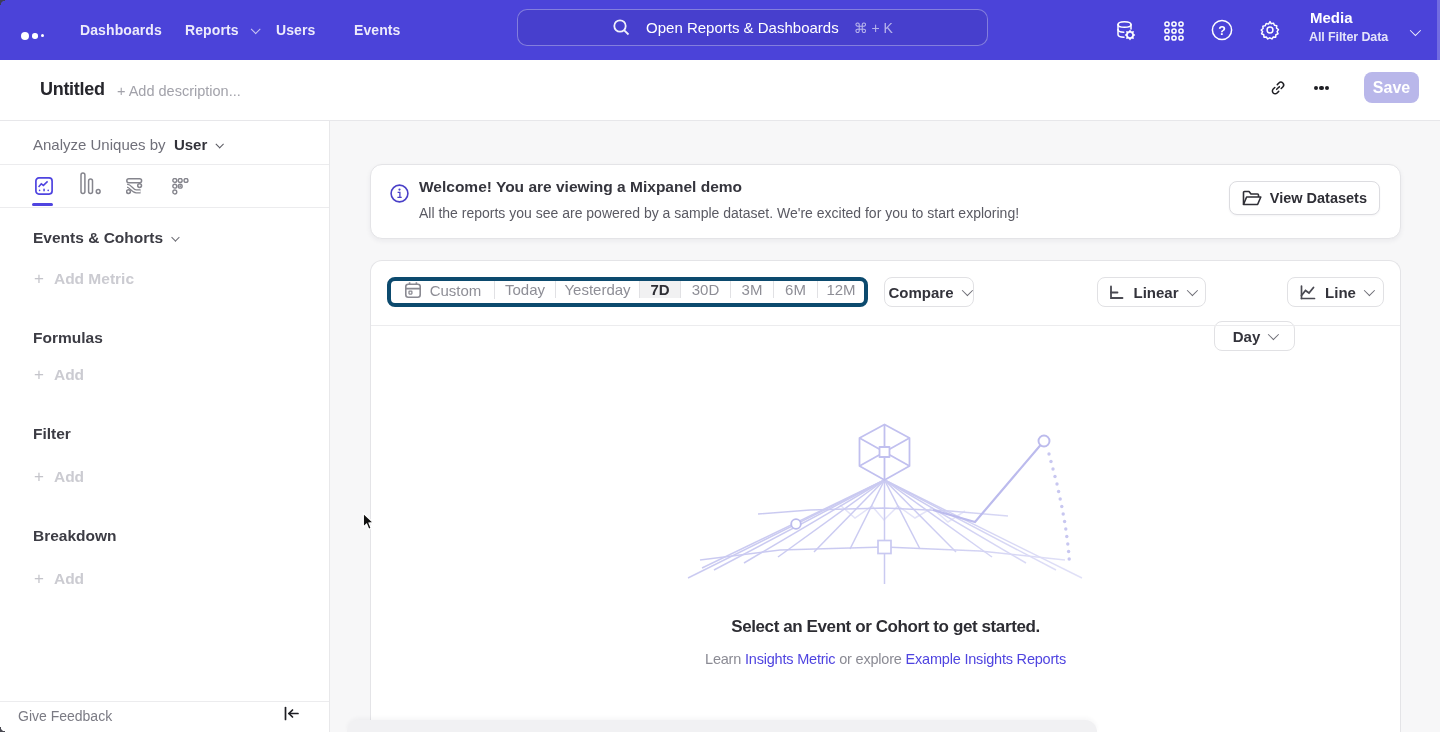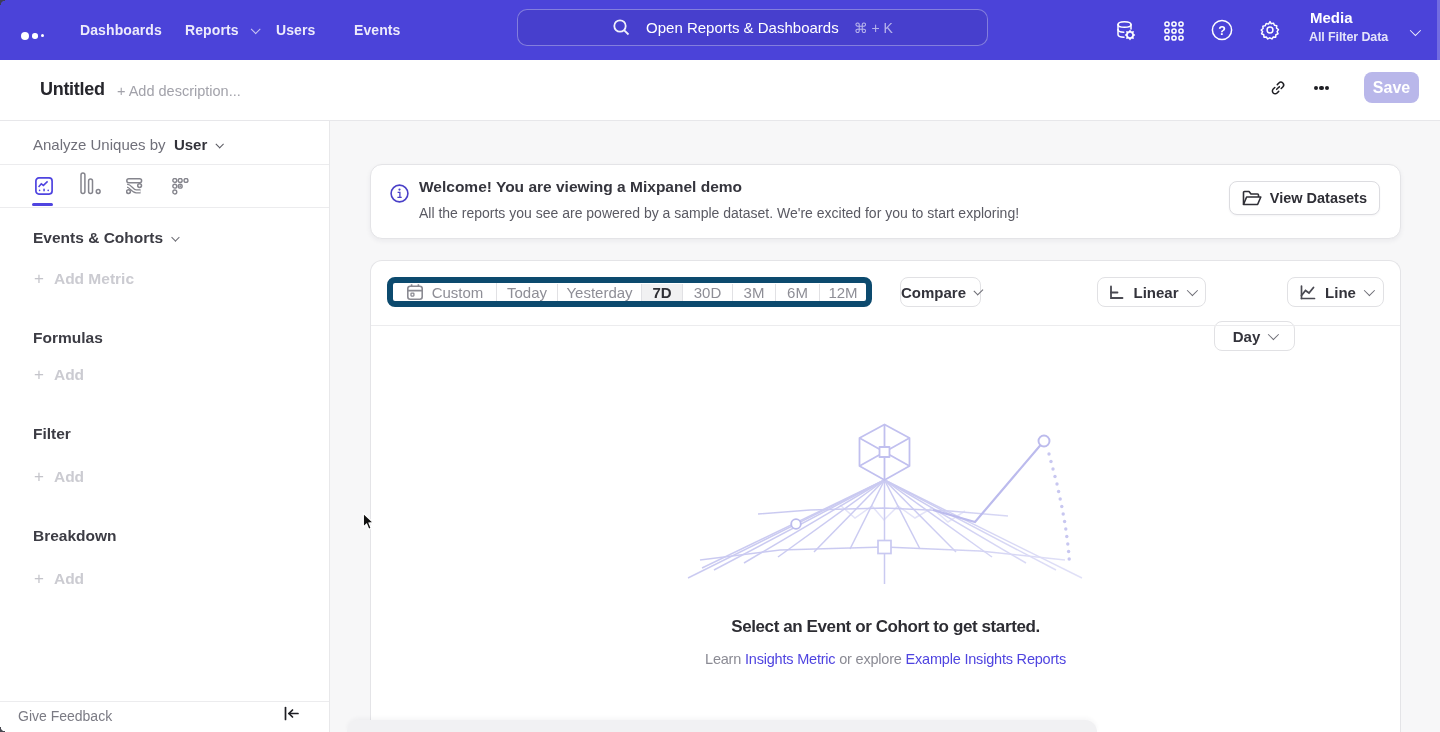--- a/index.html
+++ b/index.html
@@ -49,22 +49,22 @@
   .banner-title { position:absolute; left:48px; top:13px; font-size:15.5px; font-weight:700; color:#35353d; }
   .banner-sub { position:absolute; left:48px; top:40px; font-size:14px; color:#5a5a63; }
   .viewds { position:absolute; right:20px; top:16px; height:34px; background:#fff; border:1px solid #dcdce0;
             border-radius:8px; display:flex; align-items:center; padding:0 12px; gap:8px;
             font-size:14.5px; font-weight:700; color:#2f2f36; box-shadow:0 1px 2px rgba(40,40,70,.05); }
 
   .card { position:absolute; left:370px; top:260px; width:1031px; height:472px; background:#fff;
           border:1px solid #e4e4e7; border-bottom:none; border-radius:12px 12px 0 0; }
   .toolbar-div { position:absolute; left:0; top:64px; width:1029px; height:1px; background:#ececee; }
 
-  .seg { position:absolute; left:16px; top:16px; height:30px; border:6px solid #0c4a6e; border-radius:8px;
-         display:flex; align-items:center; background:#fff; overflow:hidden; }
+  .seg { position:absolute; left:16px; top:16px; height:30px; border:4px solid #0c4a6e; border-radius:8px;
+         display:flex; align-items:flex-start; background:#fff; overflow:hidden; }
   .seg .cell { display:flex; align-items:center; justify-content:center; font-size:15px; color:#8e8e96;
                border-right:1px solid #e1e1e4; }
   .seg .cell:last-child { border-right:none; }
   .seg .sel { background:#f1f1f2; color:#2f2f35; font-weight:700; }
   .btn { position:absolute; top:16px; height:30px; border:1px solid #e1e1e4; border-radius:8px; background:#fff;
          display:flex; align-items:center; justify-content:center; gap:8px; font-size:15px; font-weight:600; color:#33333b; }
   .chev { display:inline-block; width:8px; height:8px; border-right:1.7px solid #6d6d75; border-bottom:1.7px solid #6d6d75;
           transform:rotate(45deg) translateY(-2px); }
 
   .empty-title { position:absolute; left:0; top:356px; width:1029px; text-align:center;
@@ -233,21 +233,21 @@
         </svg>
       Custom</div>
     <div class="cell" style="width:61px;">Today</div>
     <div class="cell" style="width:84px;">Yesterday</div>
     <div class="cell sel" style="width:41px;">7D</div>
     <div class="cell" style="width:50px;">30D</div>
     <div class="cell" style="width:43px;">3M</div>
     <div class="cell" style="width:44px;">6M</div>
     <div class="cell" style="width:46px;">12M</div>
   </div>
-  <div class="btn" style="left:529px; width:81px;">Compare <span class="chev"></span></div>
+  <div class="btn" style="left:513px; width:90px;">Compare <span class="chev"></span></div>
   <div class="btn" style="left:726px; width:109px;">
     <svg width="17" height="17" viewBox="0 0 17 17" fill="none" stroke="#4a4a52" stroke-width="1.8" stroke-linecap="round">
         <path d="M3 2.5 V14 H14.5"></path>
         <path d="M3 8.5 H9.5"></path>
       </svg>
     Linear <span class="chev"></span></div>
   <div class="btn" style="left:843px; width:81px;margin-top:44px;">Day <span class="chev"></span></div>
   <div class="btn" style="left:916px; width:97px;">
     <svg width="18" height="17" viewBox="0 0 18 17" fill="none" stroke="#4a4a52" stroke-width="1.7" stroke-linecap="round">
         <path d="M2.5 2 V14.5"></path>

